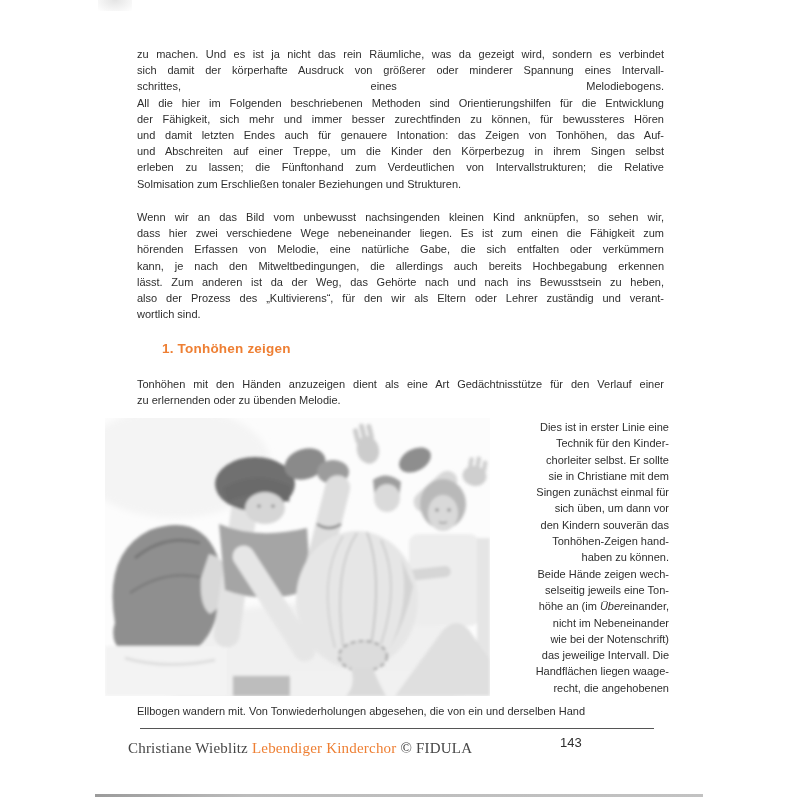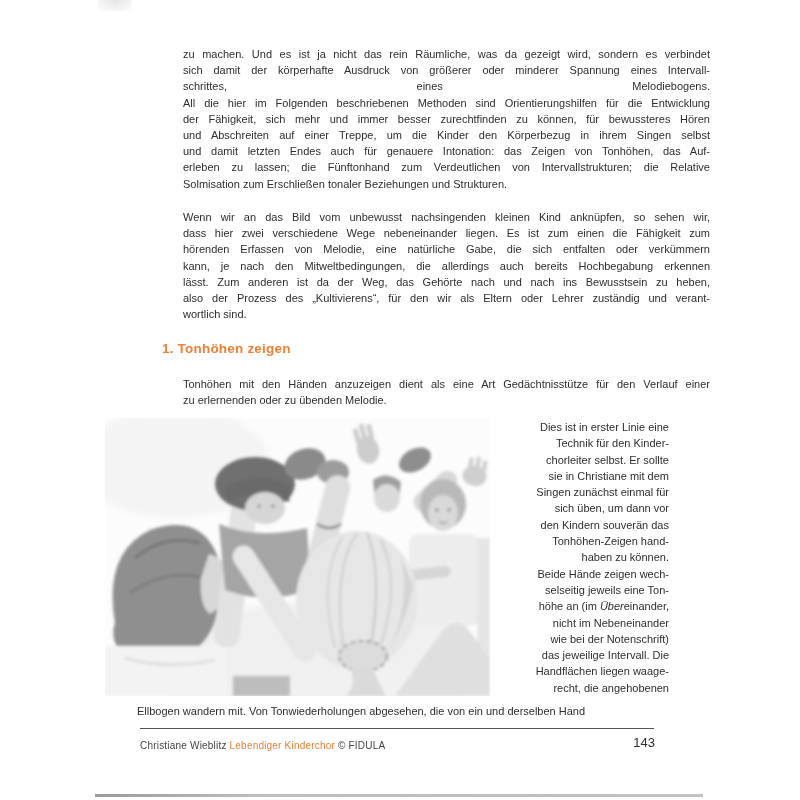--- a/index.html
+++ b/index.html
@@ -4,55 +4,55 @@
 <style>
   html,body{margin:0;padding:0;background:#ffffff;}
   .page{position:relative;width:800px;height:800px;background:#ffffff;overflow:hidden;
         font-family:"Liberation Sans",sans-serif;color:var(--text,#2e2e2e);}
   
   .smudge{position:absolute;left:98px;top:0;width:34px;height:11px;
           background:radial-gradient(ellipse at 50% 0,#e4e4e4 0%,#f3f3f3 55%,rgba(255,255,255,0) 100%);}
   .scanline{position:absolute;left:95px;top:794px;width:608px;height:3px;
           background:linear-gradient(to right,#9b9b9b 0%,#a8a8a8 10%,#bcbcbc 25%,#c2c2c2 100%);}
   
-  .tblock{position:absolute;left:137px;width:527px;font-size:11px;line-height:16.2px;margin-left:46px;}
+  .tblock{position:absolute;left:137px;width:527px;font-size:11px;line-height:16.2px;}
   .tblock .tline{text-align:justify;text-align-last:justify;white-space:normal;}
   .tblock .tline:last-child{text-align-last:left;}
   .para3{top:209px;}
   .para12{top:46px;}
   .intro{top:376px;}
   .heading{position:absolute;left:137px;top:341px;font-size:13.5px;font-weight:bold;
            color:var(--accent,#ee7f33);letter-spacing:.2px;margin-left:25px;}
   
   .photo{position:absolute;left:105px;top:418px;width:385px;height:278px;}
   .sidebar{position:absolute;left:497px;top:419px;width:172px;font-size:11px;line-height:16.3px;}
   .sidebar .tline{text-align:right;}
   .contline{position:absolute;left:137px;top:703px;width:560px;font-size:11px;line-height:16px;}
   
   .rule{position:absolute;left:140px;top:728px;width:514px;height:1px;background:var(--rule,#555555);}
-  .footer{position:absolute;left:140px;top:740px;font-size:10px;color:#454545;letter-spacing:.2px;}
+  .footer{position:absolute;left:128px;top:740px;font-size:15px;color:#454545;letter-spacing:.2px;font-family:Liberation Serif, serif;}
   .footer .booktitle{color:var(--accent,#ee7f33);}
-  .pagenum{position:absolute;left:560px;top:735px;width:95px;text-align:right;font-size:13px;color:#2e2e2e;}
+  .pagenum{position:absolute;left:560px;top:735px;width:95px;font-size:13px;color:#2e2e2e;}
   em{font-style:italic;}
 </style>
 </head>
 <body>
 
 <div class="page" style="--accent: #ee7f33; --text: #2e2e2e; --rule: #555555;">
 
   <div class="smudge"></div>
 
   <div class="tblock para12">
       <div class="tline">zu machen. Und es ist ja nicht das rein Räumliche, was da gezeigt wird, sondern es verbindet</div>
       <div class="tline">sich damit der körperhafte Ausdruck von größerer oder minderer Spannung eines Intervall-</div>
       <div class="tline">schrittes, eines Melodiebogens.</div>
       <div class="tline">All die hier im Folgenden beschriebenen Methoden sind Orientierungshilfen für die Entwicklung</div>
       <div class="tline">der Fähigkeit, sich mehr und immer besser zurechtfinden zu können, für bewussteres Hören</div>
+      <div class="tline">und damit letzten Endes auch für genauere Intonation: das Zeigen von Tonhöhen, das Auf-</div>
       <div class="tline">und Abschreiten auf einer Treppe, um die Kinder den Körperbezug in ihrem Singen selbst</div>
-      <div class="tline">und damit letzten Endes auch für genauere Intonation: das Zeigen von Tonhöhen, das Auf-</div>
       <div class="tline">erleben zu lassen; die Fünftonhand zum Verdeutlichen von Intervallstrukturen; die Relative</div>
       <div class="tline">Solmisation zum Erschließen tonaler Beziehungen und Strukturen.</div>
     </div>
 
   <div class="tblock para3">
       <div class="tline">Wenn wir an das Bild vom unbewusst nachsingenden kleinen Kind anknüpfen, so sehen wir,</div>
       <div class="tline">dass hier zwei verschiedene Wege nebeneinander liegen. Es ist zum einen die Fähigkeit zum</div>
       <div class="tline">hörenden Erfassen von Melodie, eine natürliche Gabe, die sich entfalten oder verkümmern</div>
       <div class="tline">kann, je nach den Mitweltbedingungen, die allerdings auch bereits Hochbegabung erkennen</div>
       <div class="tline">lässt. Zum anderen ist da der Weg, das Gehörte nach und nach ins Bewusstsein zu heben,</div>

